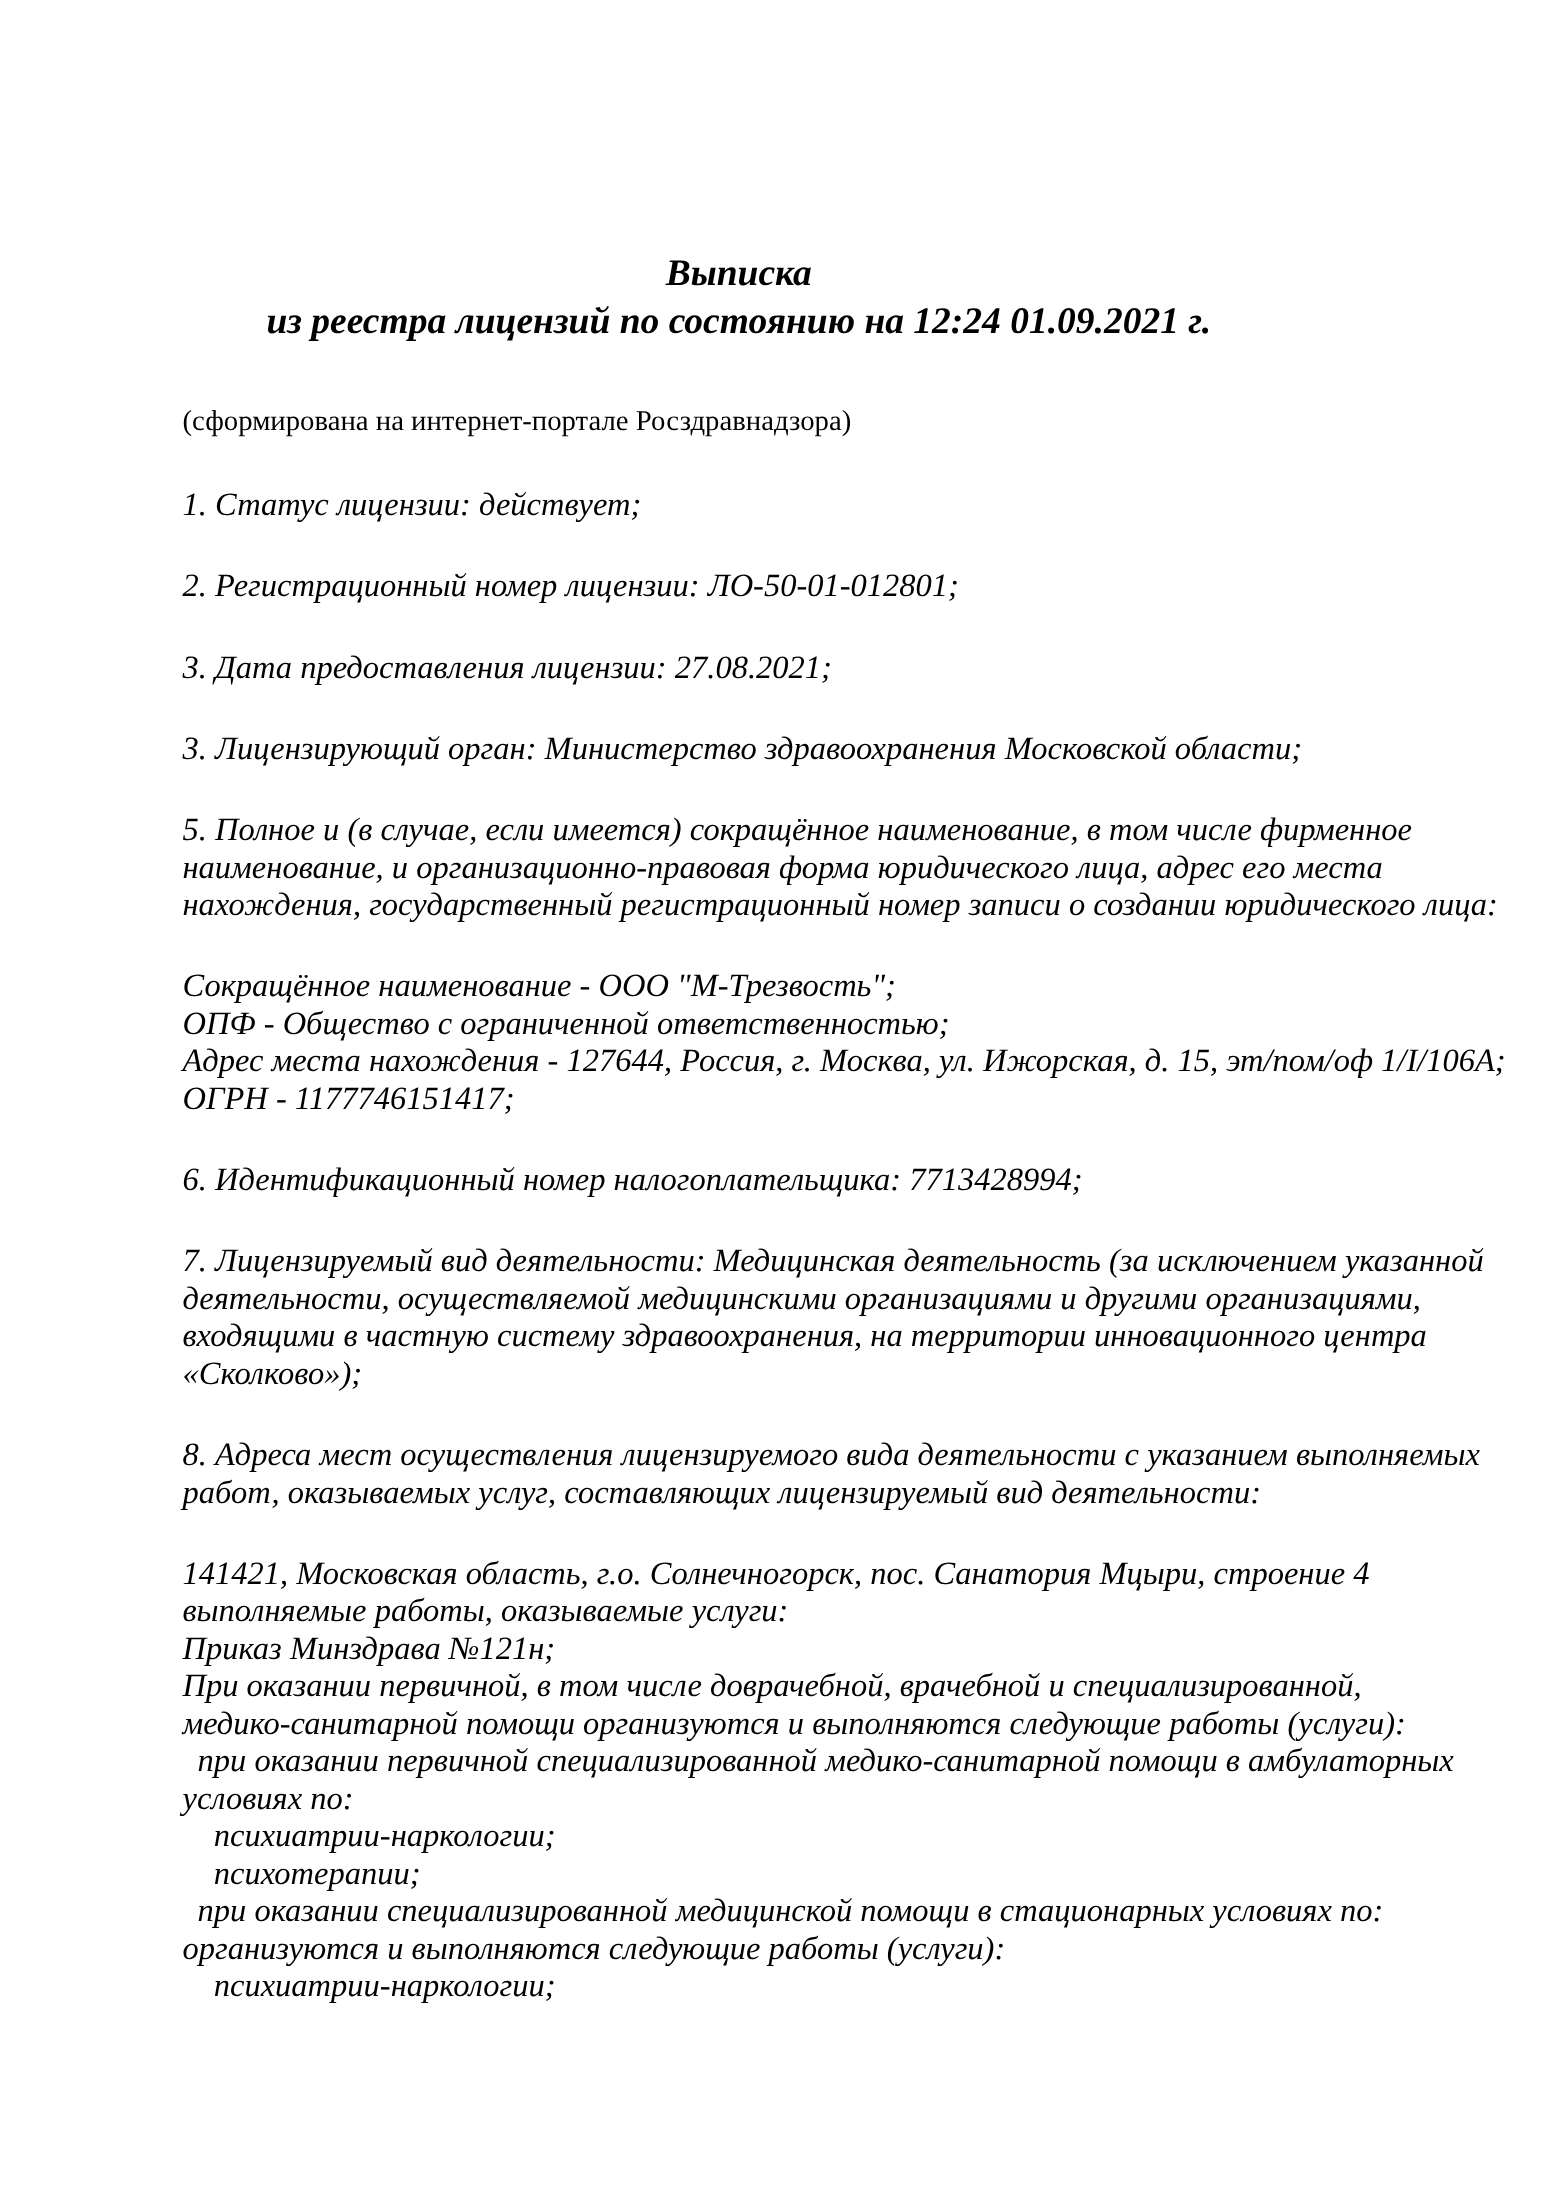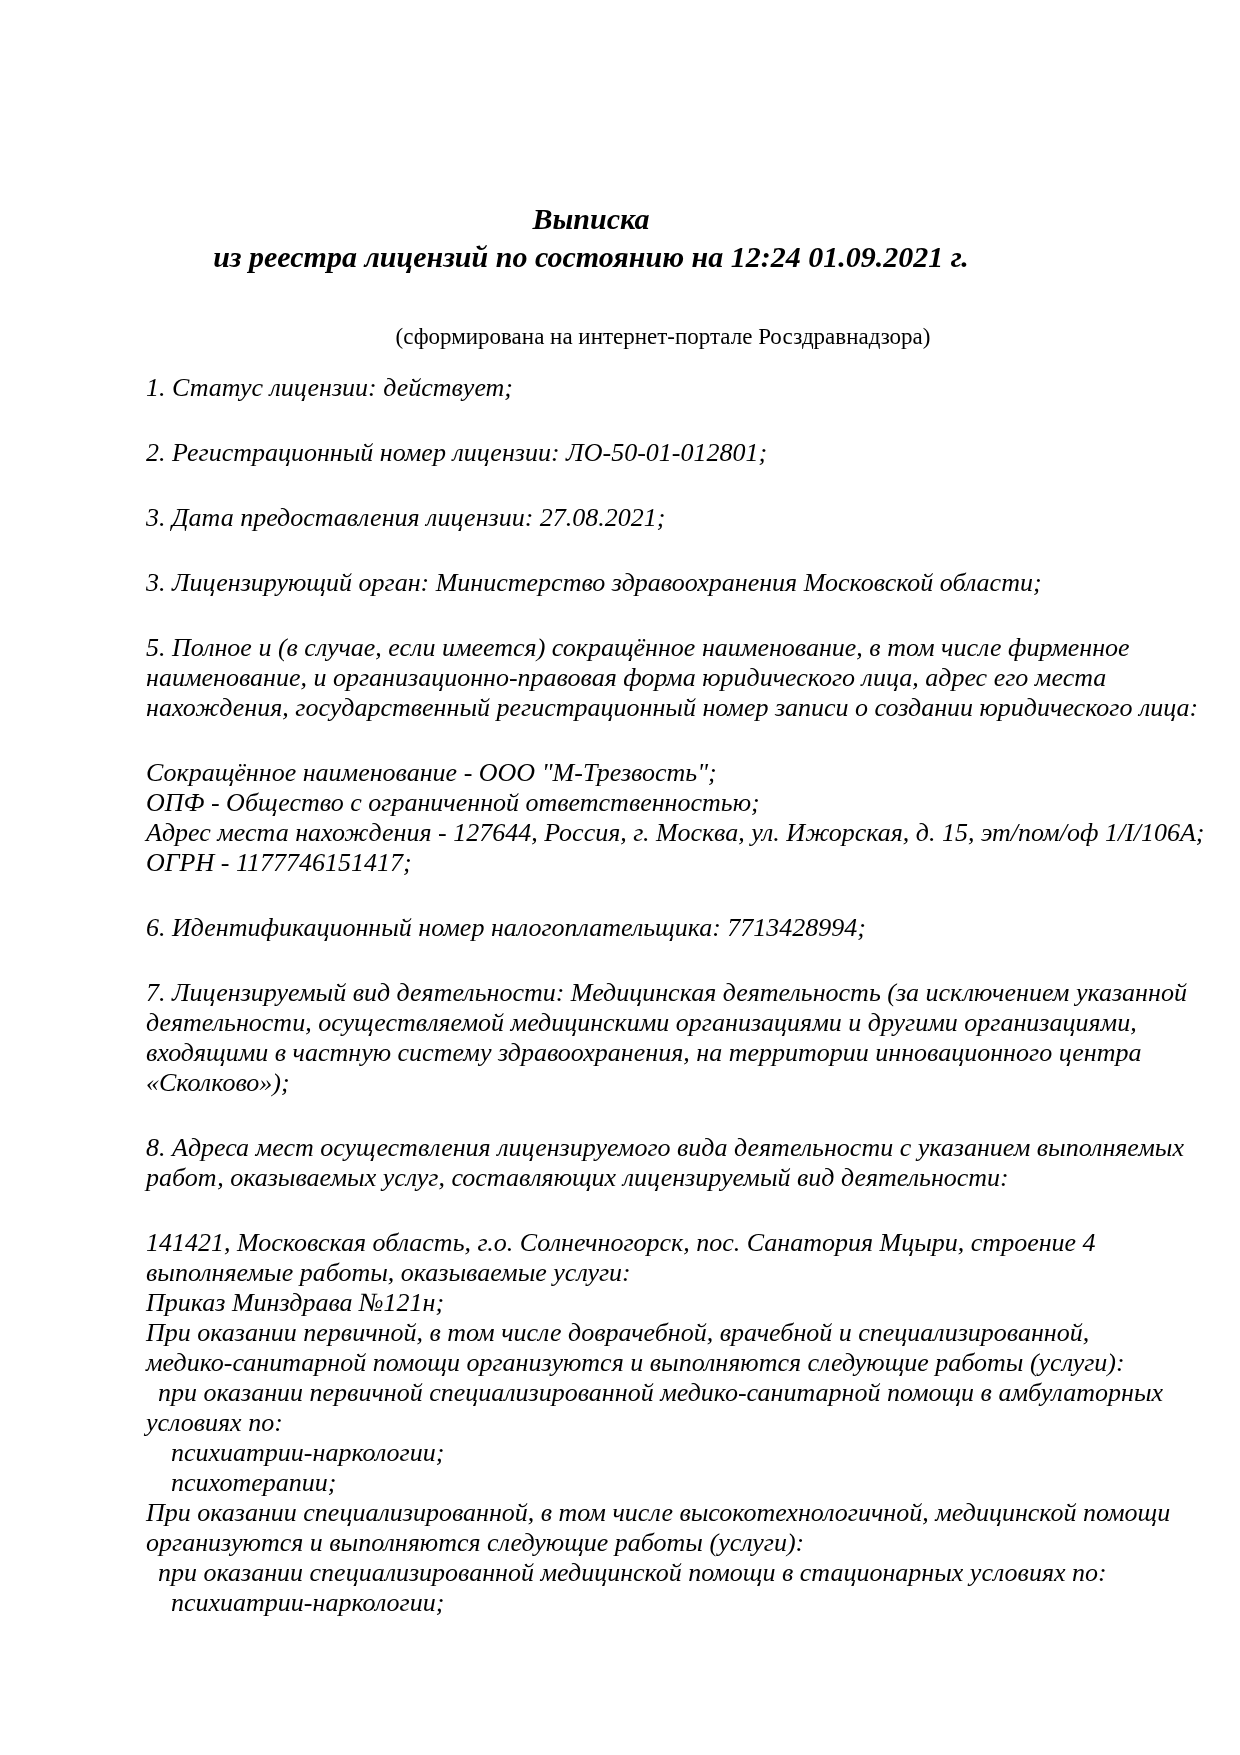--- a/index.html
+++ b/index.html
@@ -25,22 +25,22 @@
   .title-block {
     margin-top: 200px;
     width: 890px;
     text-align: center;
     font-weight: bold;
     font-size: 30px;
     line-height: 38px;
   }
   .subtitle {
     margin-top: 46px;
-    margin-bottom: 21px;
-    text-align: center;
+    margin-bottom: 37px;
+    text-align: left;
     font-size: 23px;
     line-height: 30px;
   }
   .doc-body {
     font-size: 26px;
     line-height: 30px;
   }
   .block {
     margin: 0 0 35px 0;
   }
@@ -104,21 +104,20 @@
         <div class="block">
           <div class="line">141421, Московская область, г.о. Солнечногорск, пос. Санатория Мцыри, строение 4</div>
           <div class="line">выполняемые работы, оказываемые услуги:</div>
           <div class="line">Приказ Минздрава №121н;</div>
           <div class="line">При оказании первичной, в том числе доврачебной, врачебной и специализированной,</div>
           <div class="line">медико-санитарной помощи организуются и выполняются следующие работы (услуги):</div>
           <div class="line i1">при оказании первичной специализированной медико-санитарной помощи в амбулаторных</div>
           <div class="line">условиях по:</div>
           <div class="line i2">психиатрии-наркологии;</div>
           <div class="line i2">психотерапии;</div>
-          <div class="line">При оказании специализированной, в том числе высокотехнологичной, медицинской помощи</div>
+          <div class="line i1">при оказании специализированной медицинской помощи в стационарных условиях по:</div>
           <div class="line">организуются и выполняются следующие работы (услуги):</div>
-          <div class="line i1">при оказании специализированной медицинской помощи в стационарных условиях по:</div>
           <div class="line i2">психиатрии-наркологии;</div>
         </div>
       </div>
 
   </div>
 </div>
 
 </body></html>

